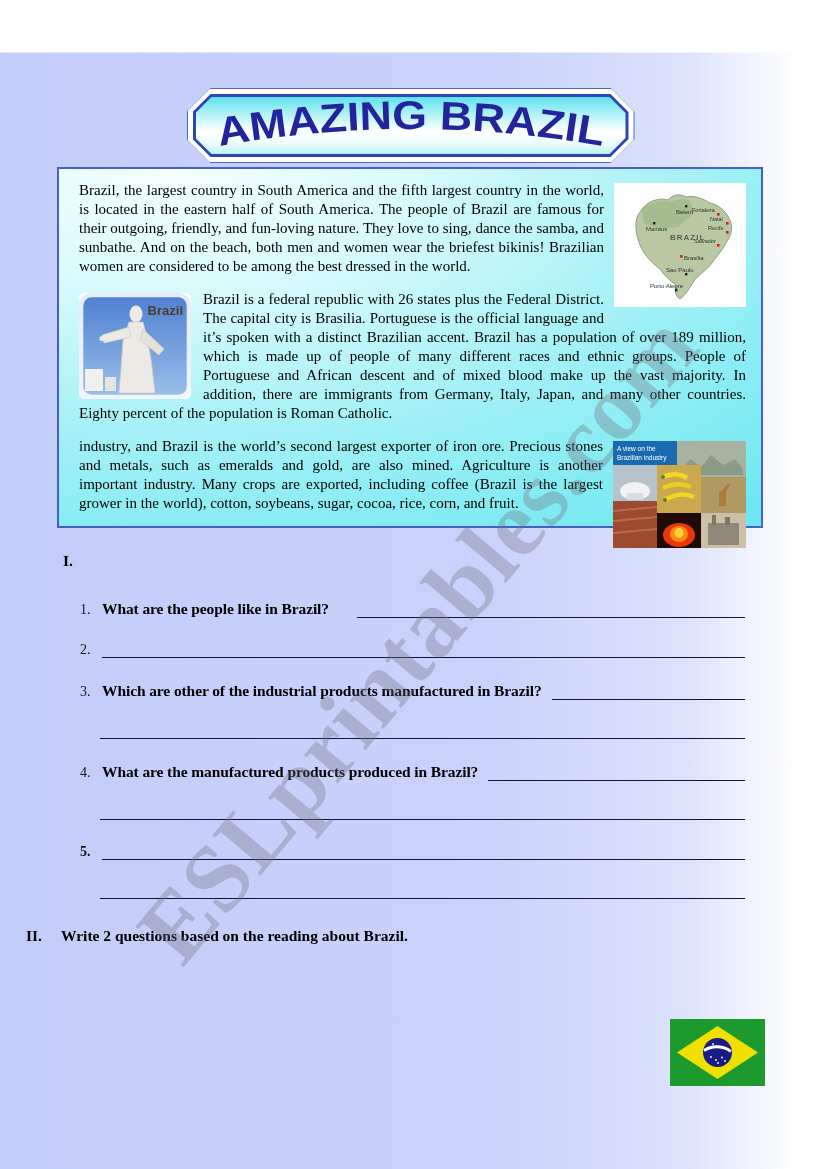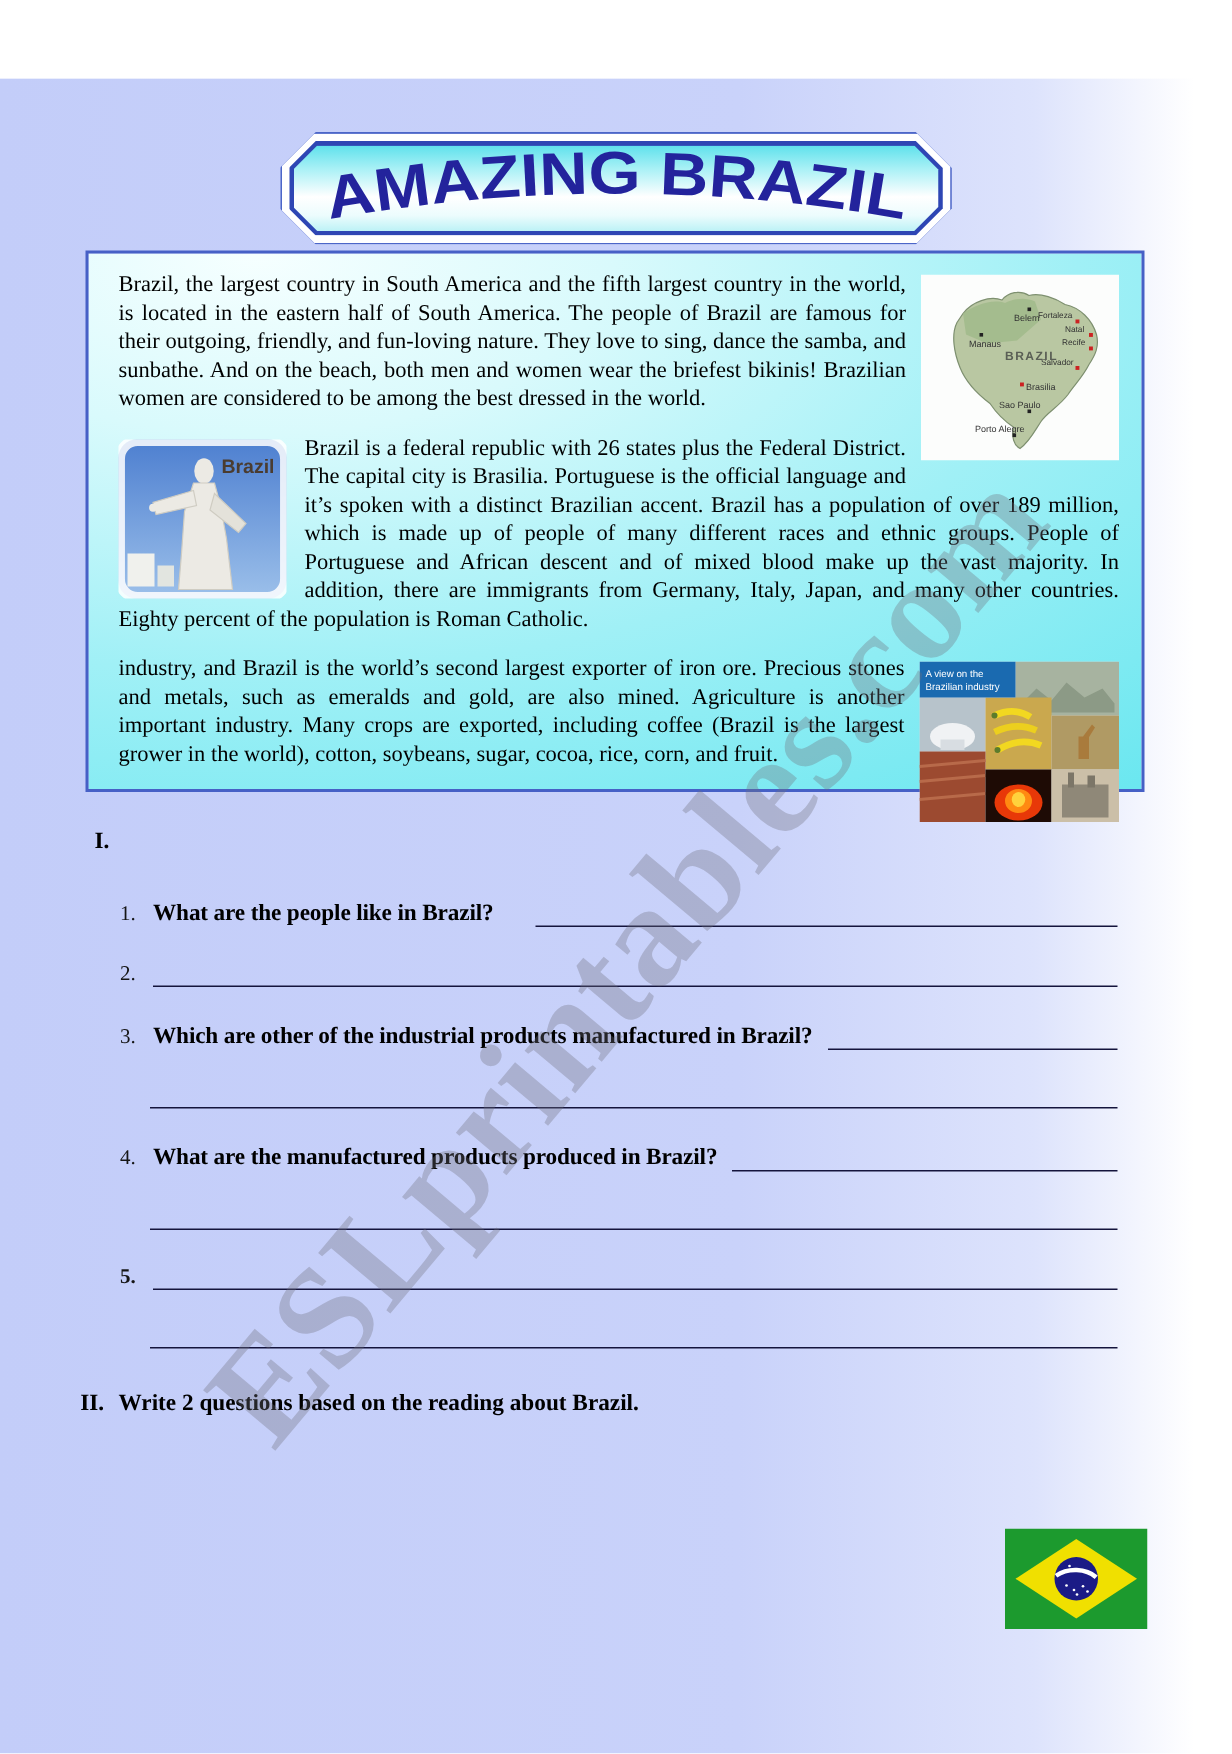--- a/index.html
+++ b/index.html
@@ -190,21 +190,21 @@
     <span class="q-line"></span>
   </div>
   <div class="q-line-full"></div>
 
   <div class="q-row">
     <span class="q-num bold">5.</span>
     <span class="q-line"></span>
   </div>
   <div class="q-line-full"></div>
 
-  <div class="sec-head" style="margin-left:44px;margin-top:28px;text-align:center;">
+  <div class="sec-head" style="margin-left:26px;margin-top:28px;">
     <span class="numeral" style="width:35px;">II.</span>
     <span>Write 2 questions based on the reading about Brazil.</span>
   </div>
 
   <div class="flag">
     <svg width="95" height="67" viewBox="0 0 95 67">
       <rect width="95" height="67" fill="#1c9a2e"></rect>
       <polygon points="47.5,7 88,33.5 47.5,60 7,33.5" fill="#f0e000"></polygon>
       <circle cx="47.5" cy="33.5" r="14.5" fill="#1b1b86"></circle>
       <path d="M34 31.5 C42 26 54 26.5 60.8 32.5" stroke="#ffffff" stroke-width="3" fill="none"></path>

